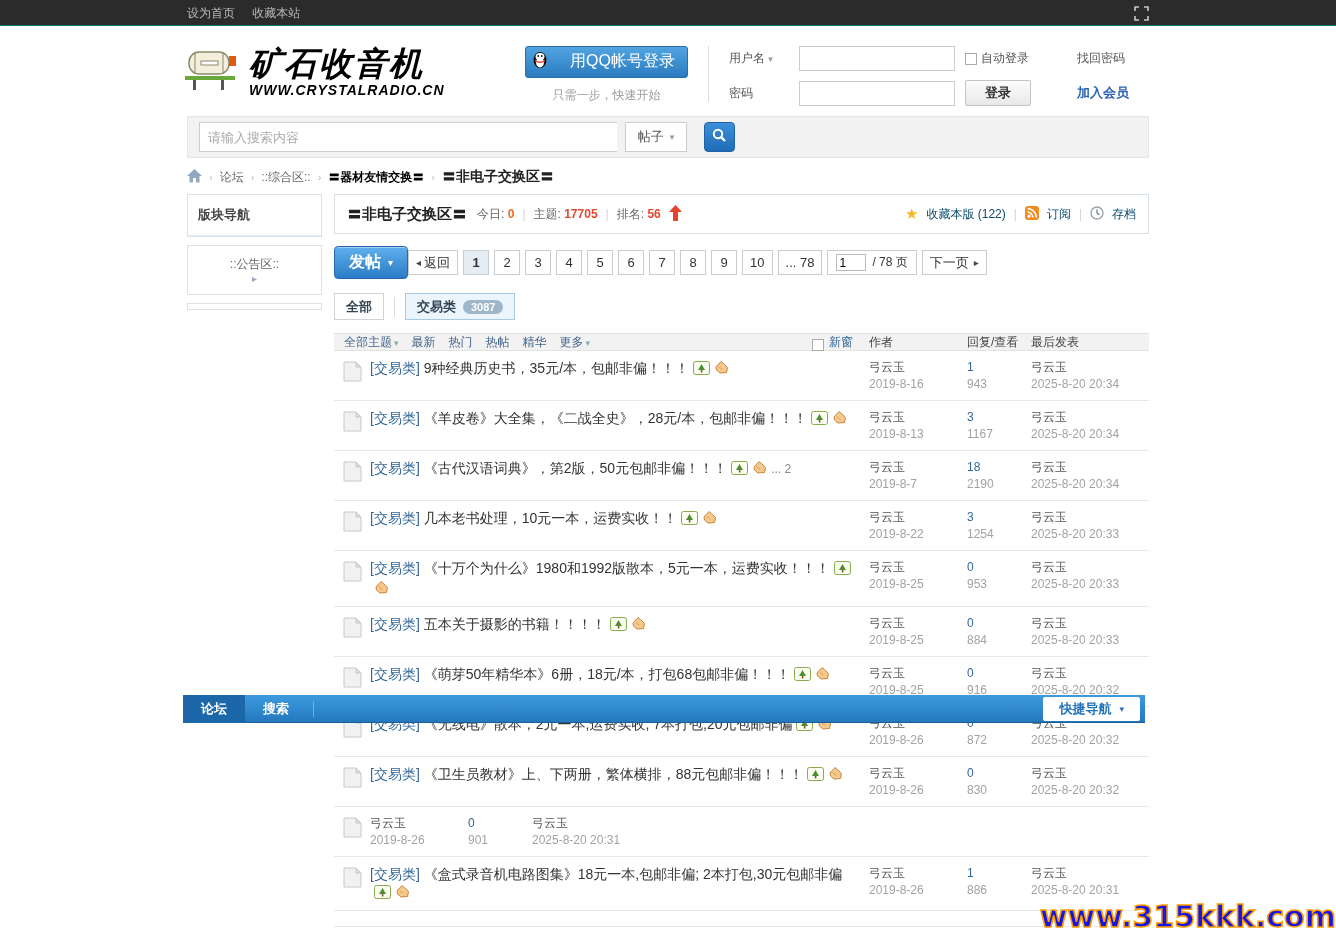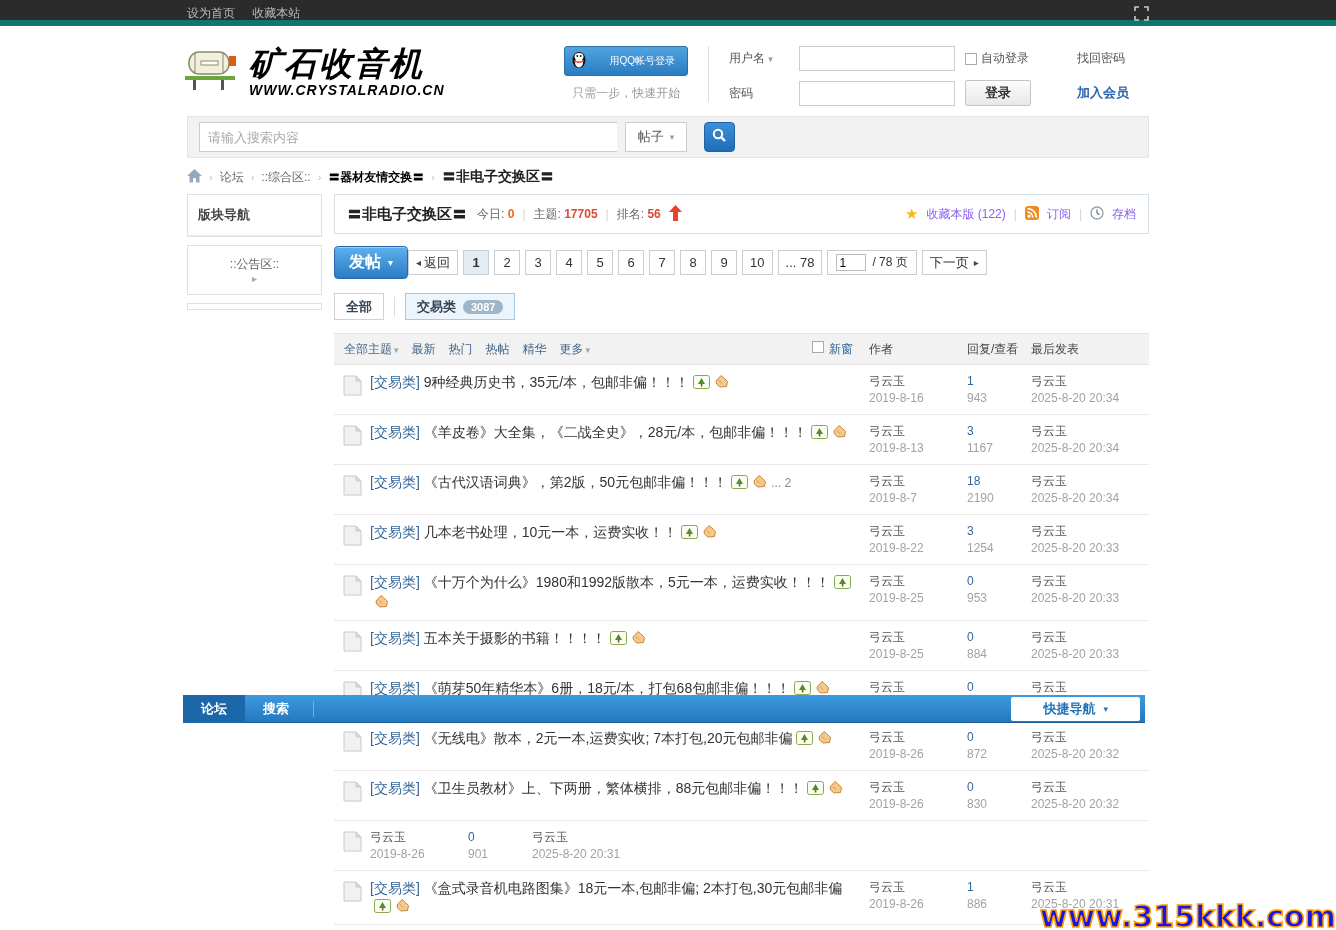--- a/index.html
+++ b/index.html
@@ -5,36 +5,36 @@
   * { box-sizing: border-box; margin: 0; padding: 0; }
   html,body { width:1336px; height:930px; }
   body {
     position: relative; overflow: hidden; background:#fff;
     font-family:"Liberation Sans","DejaVu Sans",sans-serif; font-size:12px; color:#333;
   }
   a { text-decoration:none; color:#336699; cursor:pointer; }
   .w { width:962px; margin:0 auto; }
 
   
-  .topbar { height:26px; background:#2b2b2b; border-bottom:6px solid #0f766e; }
+  .topbar { height:26px; background:#2b2b2b; border-bottom:1px solid #0f766e; }
   .topbar .w { display:flex; align-items:center; justify-content:space-between; height:26px; }
   .tb-links a { color:#b9b9b9; margin-right:14px; font-size:12px; }
   .fs-icon { width:15px; height:15px; display:inline-block; cursor:pointer; }
 
   
   .hd { padding:14px 12px 10px 0; }
   .hd .w { display:flex; align-items:center; justify-content:space-between; }
   .logo { display:flex; align-items:flex-start; gap:6px; cursor:pointer; }
   .logo-cn { font-size:33px; font-weight:900; font-style:italic; color:#000; letter-spacing:2px;
              font-family:"DejaVu Sans","Liberation Sans",sans-serif; line-height:36px;}
   .logo-url { font-size:14px; font-weight:800; font-style:italic; color:#000; letter-spacing:1px; }
   .login { display:flex; align-items:flex-start; gap:14px; padding-top:6px;}
   .qq-col { text-align:center; }
-  .qq-btn { display:flex; align-items:center; gap:22px; background:linear-gradient(#51a4e0,#2a7cc0);
-            border:1px solid #2a6fa8; border-radius:3px; color:#fff; font-size:10px;
+  .qq-btn { display:flex; gap:22px; background:linear-gradient(#51a4e0,#2a7cc0);
+            border:1px solid #2a6fa8; border-radius:3px; color:#fff; font-size:16px;
             padding:4px 12px 4px 6px; cursor:pointer; font-family:inherit;}
   .qq-hint { color:#999; margin-top:9px; font-size:12px; }
   .login-div { width:1px; height:56px; background:#ddd; margin:0 6px; }
   .lg-grid { display:grid; grid-template-columns:62px 158px 104px 66px; grid-row-gap:9px; grid-column-gap:8px; align-items:center; }
   .lg-label { color:#555; }
   .lg-label .car { color:#999; font-size:9px; }
   .lg-input { width:156px; height:25px; border:1px solid #ccc; padding:2px 4px; font-family:inherit; }
   .auto { display:flex; align-items:center; gap:4px; color:#555; cursor:pointer;}
   .cb { width:12px; height:12px; border:1px solid #aaa; background:#fff; display:inline-block; }
   .lg-link { color:#555; }
@@ -69,21 +69,21 @@
 
   
   .fbar { border:1px solid #d6dee6; height:40px; display:flex; align-items:center; justify-content:space-between; padding:0 12px; }
   .fbar-l { display:flex; align-items:center; gap:10px;}
   .f-title { font-size:15px; font-weight:bold; color:#222; }
   .f-stats { display:flex; align-items:center; gap:8px; color:#666; }
   .f-num { font-weight:bold; color:#e0492f; }
   .f-today { font-weight:bold; color:#f26522; }
   .vsep { color:#d5d5d5; }
   .fbar-r { display:flex; align-items:center; gap:8px; color:#555;}
-  .fbar-r a { color:#8b5cf6; }
+  .fbar-r a { color:#0c4a6e; }
   .star { color:#f7b821; font-size:15px; }
 
   
   .toolrow { display:flex; align-items:center; justify-content:flex-start; margin:12px 0 14px 0; }
   .post-btn { height:33px; padding:0 14px; background:linear-gradient(#5fb0ec,#2a7cc6); border:1px solid #2767ab; border-radius:4px;
               color:#fff; font-weight:bold; font-size:16px; display:flex; align-items:center; gap:7px; cursor:pointer;
               box-shadow:inset 0 1px 0 rgba(255,255,255,.4); font-family:inherit;}
   .post-btn .car { font-size:10px; }
   .pagenav { display:flex; align-items:center; gap:5px; }
   .pg, .pg-back, .pg-ell, .pg-next { min-width:26px; height:25px; border:1px solid #ccc; background:#fff; display:flex; align-items:center;
@@ -96,26 +96,26 @@
 
   
   .typerow { display:flex; align-items:center; gap:10px; margin-bottom:13px; }
   .ttab { height:27px; border:1px solid #ccd4da; background:#fff; display:flex; align-items:center; padding:0 11px; gap:7px;
           font-size:13px; font-weight:bold; color:#345; cursor:pointer;}
   .ttab.on { background:#ecf5fb; border-color:#a3c9e6; }
   .tbadge { background:#9fb6c9; color:#fff; font-size:11px; font-weight:bold; border-radius:8px; padding:1px 8px; }
   .tsep { width:1px; height:20px; background:#dcdcdc; }
 
   
-  .lhead { background:#f2f2f2; border-top:1px solid #e2e2e2; border-bottom:1px solid #e2e2e2; height:32px;
+  .lhead { background:#f2f2f2; border-top:1px solid #e2e2e2; border-bottom:1px solid #e2e2e2; height:18px;
            display:flex; align-items:center; padding:0 0; }
   .lh-title { flex:1; display:flex; align-items:center; padding-left:10px; gap:13px; min-width:0;}
   .lh-title a { color:#43658a; }
   .lh-title .car { color:#8aa; font-size:9px; margin-left:2px;}
-  .lh-nw { margin-left:auto; display:flex; align-items:flex-start; gap:5px; padding-right:16px;}
+  .lh-nw { margin-left:auto; display:flex; align-items:flex-end; gap:5px; padding-right:16px;}
   .lh-nw a { color:#369; }
   .col-author { width:98px; flex:none; }
   .col-nums { width:64px; flex:none; }
   .col-last { width:118px; flex:none; }
   .lhead .col-author, .lhead .col-nums, .lhead .col-last { color:#444; }
 
   .t-row { display:flex; border-bottom:1px solid #e8e8e8; padding:8px 0 7px 0; background:#fff;}
   .t-icon { width:36px; flex:none; display:flex; justify-content:center; padding-top:2px;}
   .t-main { flex:1; min-width:0; line-height:18px; font-size:14px; padding-right:10px;}
   .t-main .tag { color:#369; margin-right:4px;}
@@ -128,21 +128,21 @@
   .col-nums a { color:#369; display:block; line-height:17px;}
 
   
   .floatbar { position:absolute; left:183px; top:695px; width:962px; height:28px; z-index:20;
               background:linear-gradient(#3e9ade,#2478be); border-bottom:1px solid #1c5f98;
               display:flex; align-items:center; justify-content:space-between;}
   .fb-tabs { display:flex; align-items:center; height:28px;}
   .fb-tab { color:#fff; font-weight:bold; font-size:13px; padding:0 18px; height:28px; display:flex; align-items:center; cursor:pointer;}
   .fb-tab.on { background:#1b67a9; }
   .fb-sep { width:1px; height:16px; background:#6cb2e2; margin-left:6px;}
-  .quicknav { background:#fff; border-radius:2px; height:24px; margin-right:5px; padding:0 32px;
+  .quicknav { background:#fff; border-radius:2px; height:24px; margin-right:5px; padding:0 16px;
               display:flex; align-items:center; gap:8px; color:#2272b8; font-weight:bold; font-size:13px; cursor:pointer;}
   .quicknav .car { font-size:9px; }
 
   
   .wm { position:absolute; right:0; bottom:-4px; z-index:50; font-size:30px; font-weight:900;
         color:#1515e8; -webkit-text-stroke:1.6px #ff9c00; letter-spacing:0; font-family:"DejaVu Sans",sans-serif; }
 
   .car { display:inline-block; }
 </style>
 </head>

